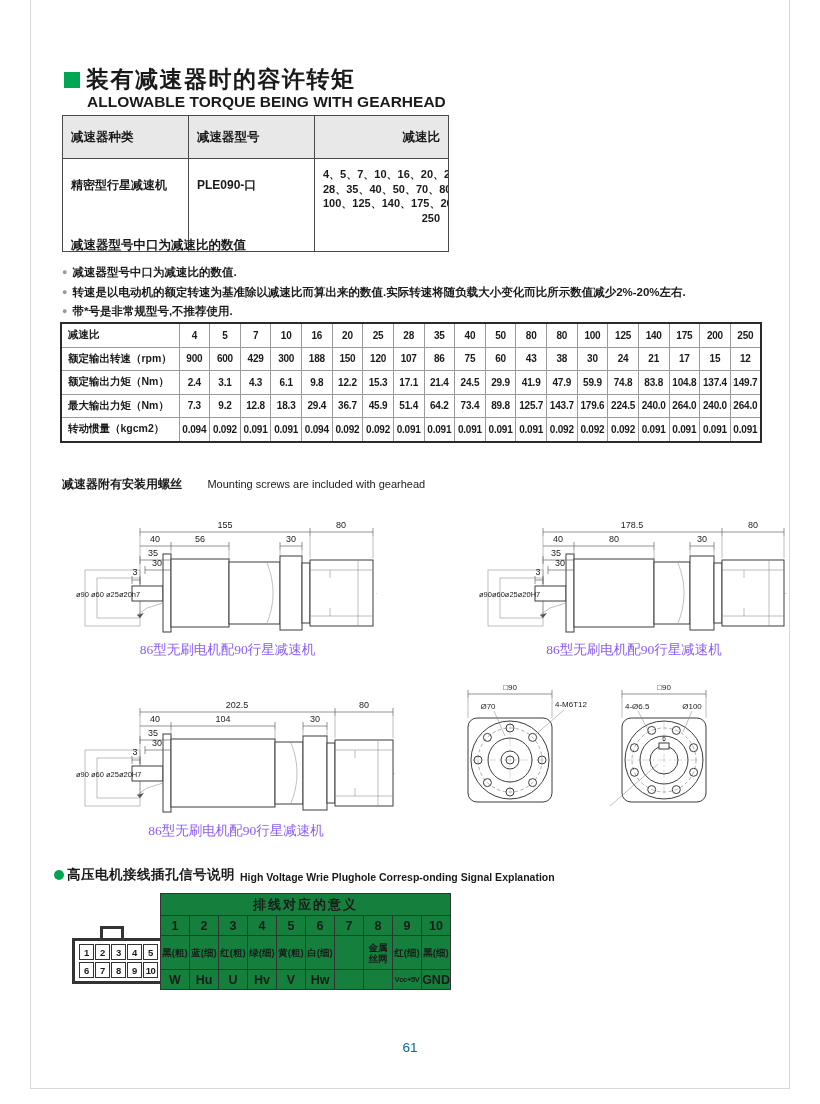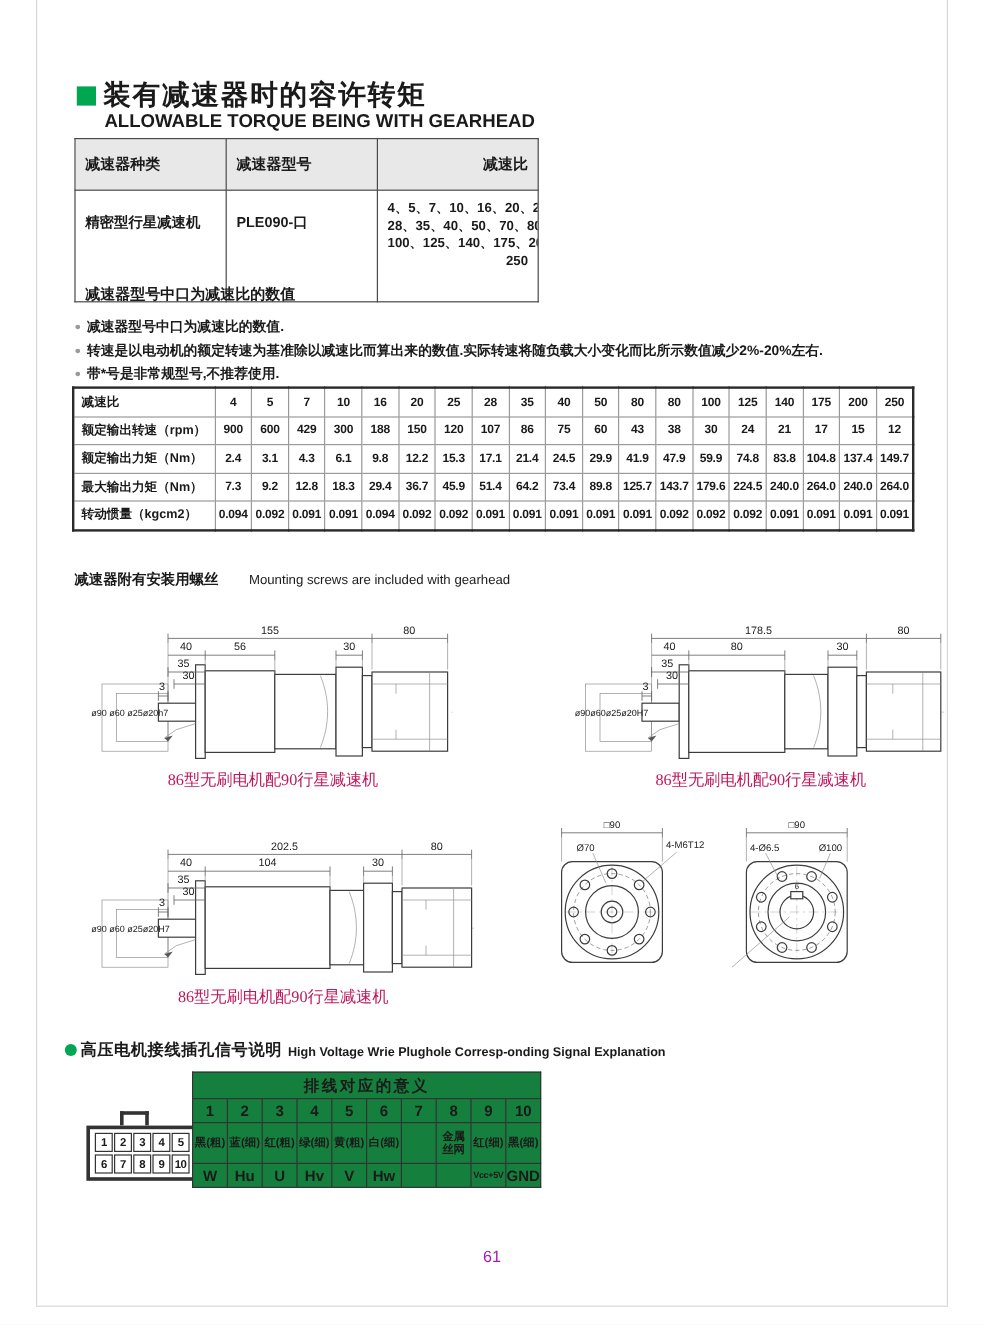--- a/index.html
+++ b/index.html
@@ -46,38 +46,38 @@
   .dwg .oline2{fill:none;stroke:#3c3c3c;stroke-width:1;}
   .dwg .thin{fill:none;stroke:#8a8a8a;stroke-width:.55;}
   .dwg .dim{fill:none;stroke:#666;stroke-width:.7;}
   .dwg .cl{fill:none;stroke:#b5b5b5;stroke-width:.5;stroke-dasharray:8 3 2 3;}
   .dwg .dash{fill:none;stroke:#777;stroke-width:.6;stroke-dasharray:3.5 2.5;}
   .dwg text{font-family:"Liberation Sans",sans-serif;fill:#222;}
   .dtxt{font-size:9px;}
   .dtxt8{font-size:8px;}
   .dtxt7{font-size:7.5px;}
   .dtxt6{font-size:6.5px;}
-  .dwg-caption{position:absolute;font-family:"Liberation Serif",serif;font-size:13.5px;color:#be185d;text-align:center;}
+  .dwg-caption{position:absolute;font-family:"Liberation Serif",serif;font-size:13.5px;color:#8b5cf6;text-align:center;}
   
   .connector{position:absolute;left:72px;top:926px;}
   .conn-tab{width:24px;height:12px;border:3px solid #333;border-bottom:none;margin-left:28px;box-sizing:border-box;background:#fff;}
   .conn-body{border:3px solid #333;background:#fff;padding:3px 4px;display:flex;flex-direction:column;gap:2px;width:fit-content;}
   .conn-row{display:flex;gap:1px;}
   .conn-cell{width:13px;height:14px;border:1.5px solid #333;font-size:9.5px;font-weight:700;
              display:flex;align-items:center;justify-content:center;letter-spacing:-.5px;}
   
   .sig-table{position:absolute;left:160px;top:893px;border-collapse:collapse;table-layout:fixed;width:290px;background:#15803d;}
   .sig-table td{border:1.5px solid #333;text-align:center;padding:0;overflow:hidden;}
   .sig-title{font-weight:700;font-size:13px;height:21px;letter-spacing:2px;}
   .pin-cell{font-weight:700;font-size:12.5px;height:19px;}
   .color-cell{font-size:9.5px;height:33px;line-height:11px;font-weight:600;}
   .signal-cell{font-weight:700;font-size:12.5px;height:19px;}
   .signal-cell.small{font-size:7.5px;letter-spacing:-.3px;}
   
-  .page-num{position:absolute;left:0;top:1040px;width:820px;text-align:center;font-size:13.5px;color:#a21caf;}
+  .page-num{position:absolute;left:0;top:1040px;width:820px;text-align:center;font-size:13.5px;color:#0369a1;}
 </style>
 </head>
 <body>
 
 <div class="page">
   <div class="frame" style="left:30px;top:0;width:1px;height:1088px;"></div>
   <div class="frame" style="left:789px;top:0;width:1px;height:1088px;"></div>
   <div class="frame" style="left:30px;top:1088px;width:760px;height:1px;"></div>
 
   <div class="title-block">

